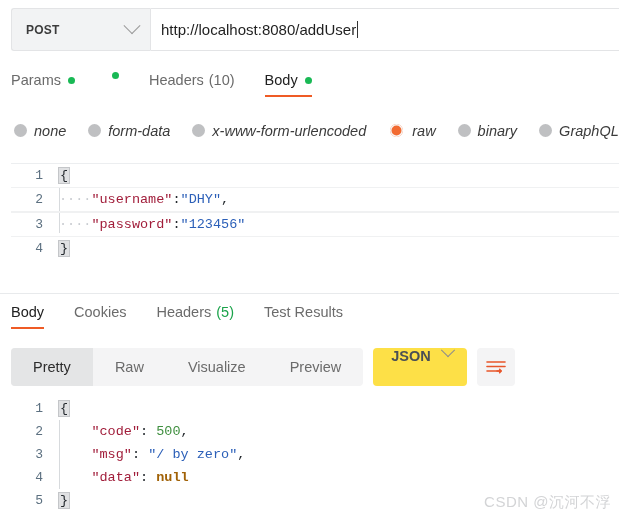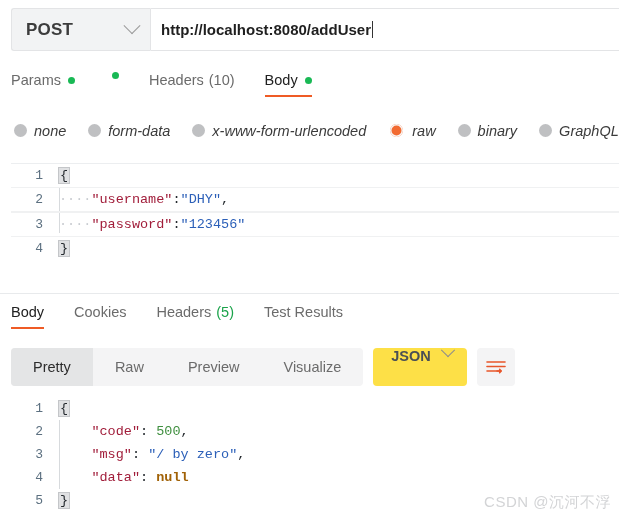--- a/index.html
+++ b/index.html
@@ -31,21 +31,21 @@
     border-right: none;
     border-radius: 3px 0 0 3px;
     display: flex;
     align-items: center;
     justify-content: space-between;
     padding: 0 12px 0 14px;
     box-sizing: border-box;
     cursor: pointer;
   }
   .method-label {
-    font-size: 17px;
+    font-size: 12px;
     color: #3c3c3c;
     font-weight: 600;
     letter-spacing: .2px;
   }
   .chev {
     width: 11px; height: 11px;
     border-right: 1.6px solid #9a9a9a;
     border-bottom: 1.6px solid #9a9a9a;
     transform: rotate(45deg) translate(-3px, -3px);
   }
@@ -56,21 +56,20 @@
     border-radius: 0 3px 3px 0;
     display: flex;
     align-items: center;
     padding-left: 10px;
     box-sizing: border-box;
   }
   .url-text {
     font-size: 15px;
     color: #1f1f1f;
     white-space: nowrap;
-    font-weight: bold;
   }
   .caret {
     display: inline-block;
     width: 1px;
     height: 17px;
     background: #333;
     margin-left: 1px;
     vertical-align: -3px;
   }
 
@@ -396,22 +395,22 @@
     </div>
     <div class="tab">
       <span>Test Results</span>
     </div>
   </div>
 
   <div class="fmt-row">
     <div class="seg">
       <div class="seg-btn active">Pretty</div>
       <div class="seg-btn">Raw</div>
+      <div class="seg-btn">Visualize</div>
       <div class="seg-btn">Preview</div>
-      <div class="seg-btn">Visualize</div>
     </div>
 
     <div class="fmt-select">
       <span class="lbl">JSON</span>
       <span class="chev-sm"></span>
     </div>
 
     <div class="wrap-btn">
       <svg width="20" height="16" viewBox="0 0 20 16">
         <line x1="1" y1="3" x2="19" y2="3" stroke="#e8552a" stroke-width="1.6" stroke-linecap="round"></line>

